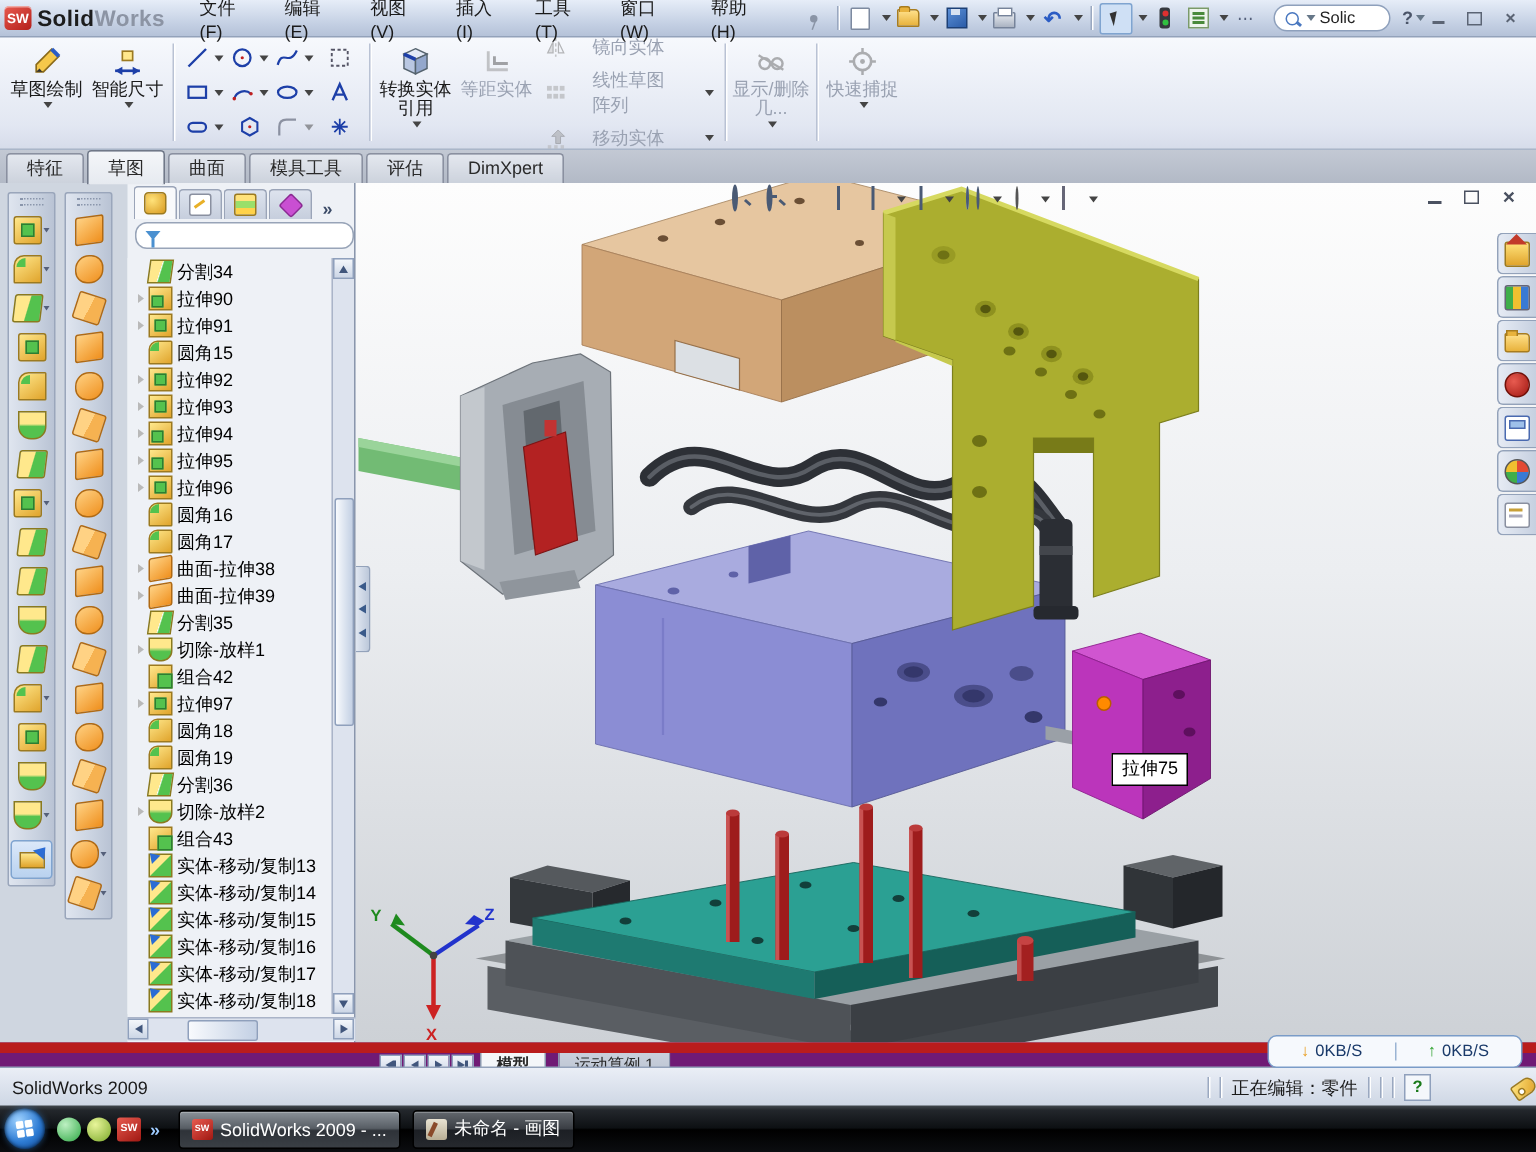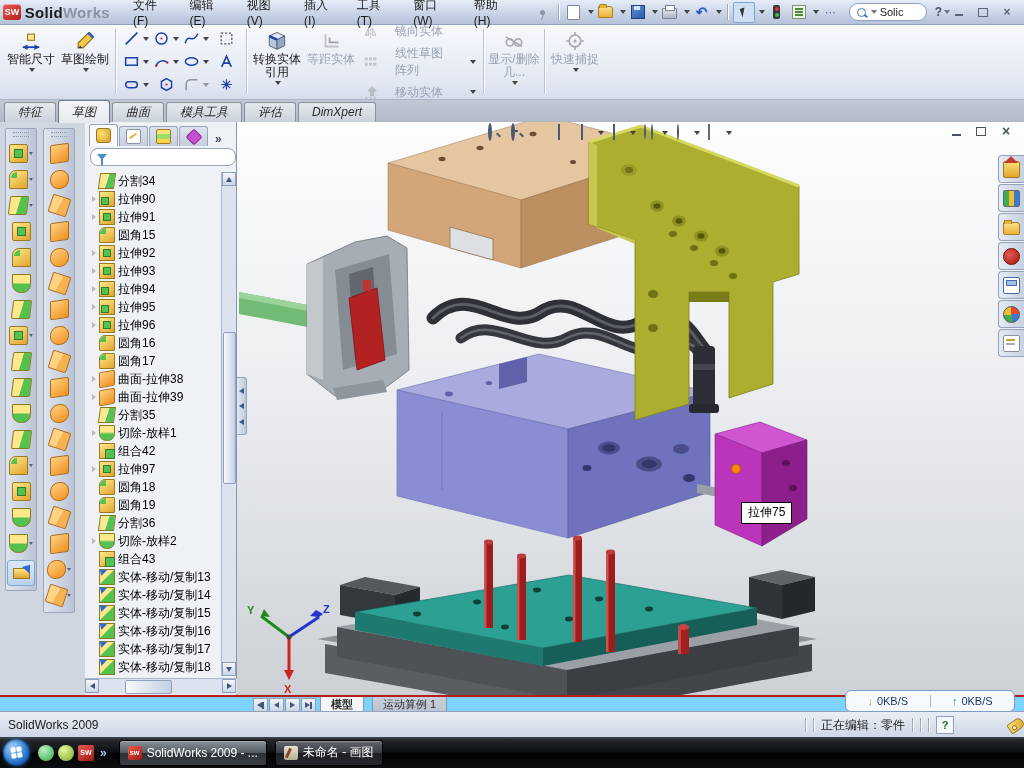--- a/index.html
+++ b/index.html
@@ -62,21 +62,21 @@
   .egcell{display:flex;align-items:center;justify-content:center;gap:1px;border-radius:2px;}
   .egcell.dis{opacity:.5;filter:grayscale(.8);}
   #stack-col{display:flex;flex-direction:column;justify-content:center;gap:3px;margin:0 2px;width:118px;}
   .stackbtn{display:flex;align-items:center;gap:16px;color:#9aa2b2;font-size:12px;padding:1px 2px;border-radius:2px;}
   .stackbtn svg{filter:grayscale(1);opacity:.45;}
   .stackbtn .sdd{margin-left:auto;}
   #watermark{right:26px;top:26px;font-family:"Liberation Serif",serif;font-style:italic;font-size:58px;color:#c6ccd9;z-index:1;line-height:1;}
   svg.bsvg{width:22px;height:22px;flex:none;}
   svg.esvg{width:17px;height:17px;flex:none;}
   
-  #tabbar{left:0;top:100px;width:1024px;height:22px;background:linear-gradient(180deg,#c3c9d4,#b2b9c6);z-index:25;display:flex;align-items:flex-end;padding-left:4px;box-sizing:border-box;font-style:italic;}
+  #tabbar{left:0;top:100px;width:1024px;height:22px;background:linear-gradient(180deg,#c3c9d4,#b2b9c6);z-index:25;display:flex;align-items:flex-end;padding-left:4px;box-sizing:border-box;}
   .rtab{border:1px solid #8a90a0;border-bottom:none;border-radius:3px 3px 0 0;background:linear-gradient(180deg,#e4e8ef,#ccd2dc);
         padding:2px 13px 3px;margin-right:2px;color:#2a2a2a;height:14px;line-height:14px;}
   .rtab.active{background:linear-gradient(180deg,#f4f6f9,#e6eaf0);padding-top:4px;height:15px;position:relative;top:1px;border-color:#707888;}
   
   .toolcol{top:128px;width:32px;background:linear-gradient(90deg,#dfe5ef,#c9d2e0 60%,#b9c3d4);border:1px solid #9aa6bb;border-radius:2px;
            display:flex;flex-direction:column;align-items:center;padding:3px 0 4px;box-sizing:border-box;z-index:10;}
   #toolcol1{left:5px;}
   #toolcol2{left:43px;}
   .grip{width:16px;height:3px;border-top:1px dotted #8a96ac;border-bottom:1px dotted #8a96ac;margin-bottom:3px;}
   .licorow{display:flex;align-items:center;justify-content:center;height:26px;gap:1px;width:100%;}
@@ -173,21 +173,21 @@
   .tp-ball{border-radius:50%;background:conic-gradient(#e34a33 0 25%,#3a7ad4 25% 50%,#3fae4a 50% 75%,#f0c030 75%);border:1px solid #555;}
   .tp-props{background:#fff;border:1px solid #8a90a0;}
   .tp-props::after{content:"";position:absolute;left:2px;top:3px;width:9px;height:2px;background:#c8a038;box-shadow:0 4px 0 #aab;}
   
   #netmon{left:845px;top:690px;width:168px;height:20px;background:#f6f9fd;border:1px solid #7a9cc8;border-radius:6px;display:flex;align-items:center;z-index:40;font-size:11px;color:#1a3a6a;}
   #netmon .half{flex:1;display:flex;align-items:center;justify-content:center;gap:4px;}
   #netmon .div{width:1px;height:12px;background:#9ab4d4;}
   .arr-dn{color:#e89a18;font-weight:bold;}
   .arr-up{color:#2fa32f;font-weight:bold;}
   
-  #doctabs{left:0;top:695px;width:1024px;height:16px;background:#7dd3fc;border-top:2px solid #b91c1c;z-index:12;}
+  #doctabs{left:0;top:695px;width:1024px;height:16px;background:#701a75;border-top:7px solid #b91c1c;z-index:12;}
   .navbtn{position:absolute;top:1px;width:15px;height:14px;background:linear-gradient(180deg,#f2f5fa,#ccd6e6);border:1px solid #8fa0bc;box-sizing:border-box;display:flex;align-items:center;justify-content:center;gap:0px;}
   .dtab{position:absolute;top:0px;height:15px;border:1px solid #8a96ac;border-top:none;background:linear-gradient(180deg,#c9d0dc,#bcc4d2);color:#2a2a2a;
         font-size:11px;display:flex;align-items:center;padding:0 10px;border-radius:0 0 3px 3px;}
   .dtab.active{background:#f4f6f9;font-weight:bold;}
   
   #statusbar{left:0;top:711px;width:1024px;height:26px;background:linear-gradient(180deg,#eaeef6,#cdd6e4);border-top:1px solid #93a2ba;display:flex;align-items:center;z-index:12;}
   #statusbar .app{margin-left:8px;color:#1a1a1a;}
   #sb-right{margin-left:auto;display:flex;align-items:center;gap:7px;}
   .sbsep{width:1px;height:14px;background:#9aa8c0;box-shadow:1px 0 0 #fff;}
   #sb-help{width:16px;height:16px;border:1px solid #8fa0bc;background:#f4f7fb;color:#1a7a1a;font-weight:bold;display:flex;align-items:center;justify-content:center;font-size:11px;}
@@ -409,30 +409,30 @@
     <div class="wc">
         <div class="rest"></div>
       </div>
     <div class="wc" style="font-weight:bold;">×</div>
   </div>
 </div>
 
 <div id="cmdbar" class="abs">
     <div class="bigbtn">
       <svg class="bsvg" viewBox="0 0 16 16">
+        <use href="#ic-sketch"></use>
+      </svg>
+      <div class="lbl">草图绘制</div>
+      <span class="dd ddz"></span>
+    </div>
+    <div class="bigbtn">
+      <svg class="bsvg" viewBox="0 0 16 16">
         <use href="#ic-dim"></use>
       </svg>
       <div class="lbl">智能尺寸</div>
-      <span class="dd ddz"></span>
-    </div>
-    <div class="bigbtn">
-      <svg class="bsvg" viewBox="0 0 16 16">
-        <use href="#ic-sketch"></use>
-      </svg>
-      <div class="lbl">草图绘制</div>
       <span class="dd ddz"></span>
     </div>
     <div class="cm-sep"></div>
     <div id="entity-grid">
       <div class="egcell">
         <svg class="esvg" viewBox="0 0 16 16">
           <use href="#e-line"></use>
         </svg>
         <span class="dd"></span>
       </div>

